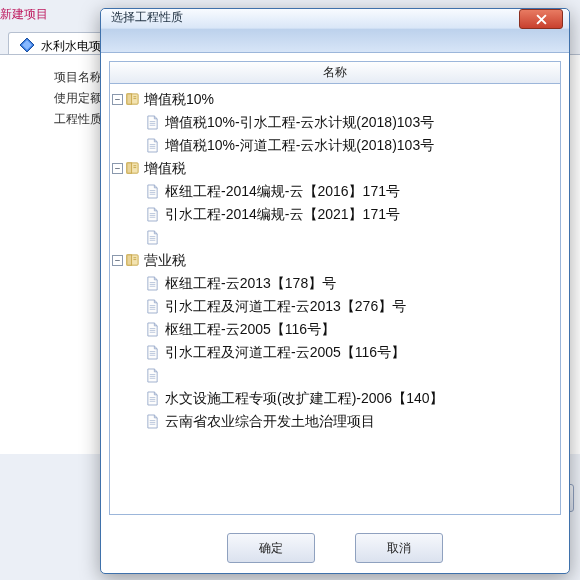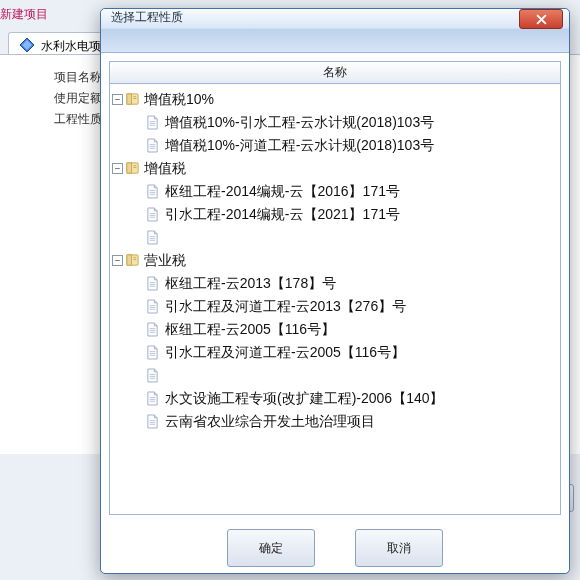--- a/index.html
+++ b/index.html
@@ -26,21 +26,21 @@
   .tree { padding:4px 2px 14px 2px; }
   .tnode { }
   .trow { display:flex; align-items:center; height:23px; gap:2px; padding-left:4px; white-space:nowrap; }
   .toggle { width:11px; height:11px; border:1px solid #8a98ad; display:flex; align-items:center; justify-content:center; font-size:9px; line-height:9px; color:#4a5568; background:#fff; cursor:pointer; font-family:monospace;}
   .nodeicon svg{ width:15px; height:15px; display:block; }
   .nodelabel { font-size:14px; color:#111; padding-left:2px;}
   .children { padding-left:16px; position:relative; }
   .leaficon svg{ width:13px; height:15px; display:block; }
   .leaf { display:flex; align-items:center; height:23px; gap:4px; padding-left:18px; }
   .dlg-buttons { height:50px; display:flex; align-items:center; justify-content:center; gap:40px; }
-  .btn { width:88px; height:38px; background:linear-gradient(#f6f8fc,#dbe2ef); border:1px solid #8fa1bf; border-radius:3px; display:flex; align-items:center; justify-content:center; color:#222; cursor:pointer;text-align:center;}
+  .btn { width:88px; height:30px; background:linear-gradient(#f6f8fc,#dbe2ef); border:1px solid #8fa1bf; border-radius:3px; display:flex; align-items:center; justify-content:center; color:#222; cursor:pointer;text-align:center;}
   .tree-root > .tnode > .trow { padding-left:0; }
 </style>
 </head>
 <body>
 
 <div class="bg-window">
   <div class="bg-title">新建项目</div>
   <div class="bg-tab">
     <span class="dicon">
       <svg viewBox="0 0 16 16">

